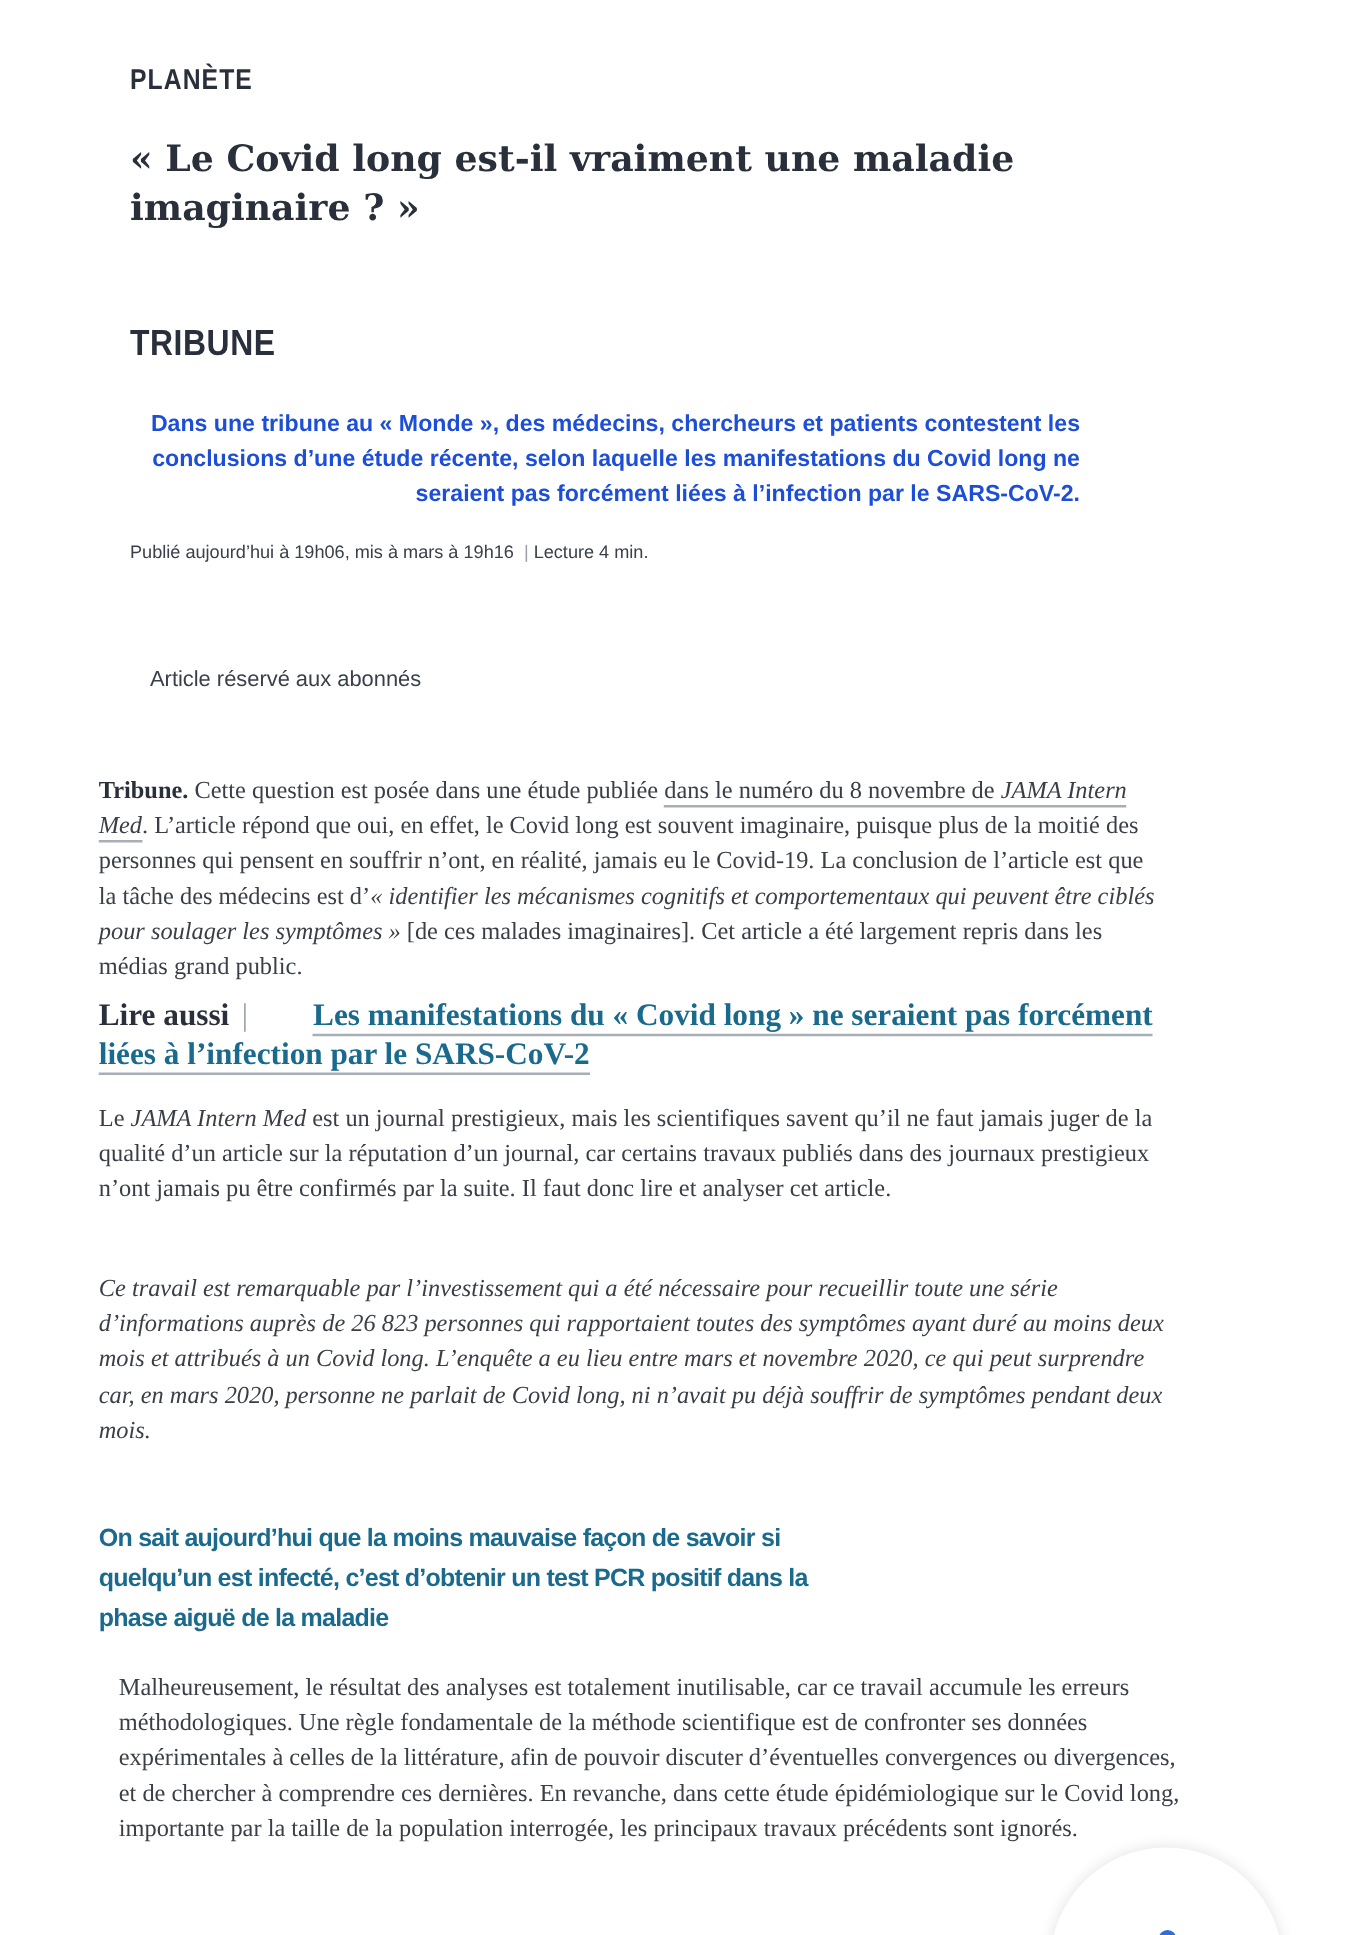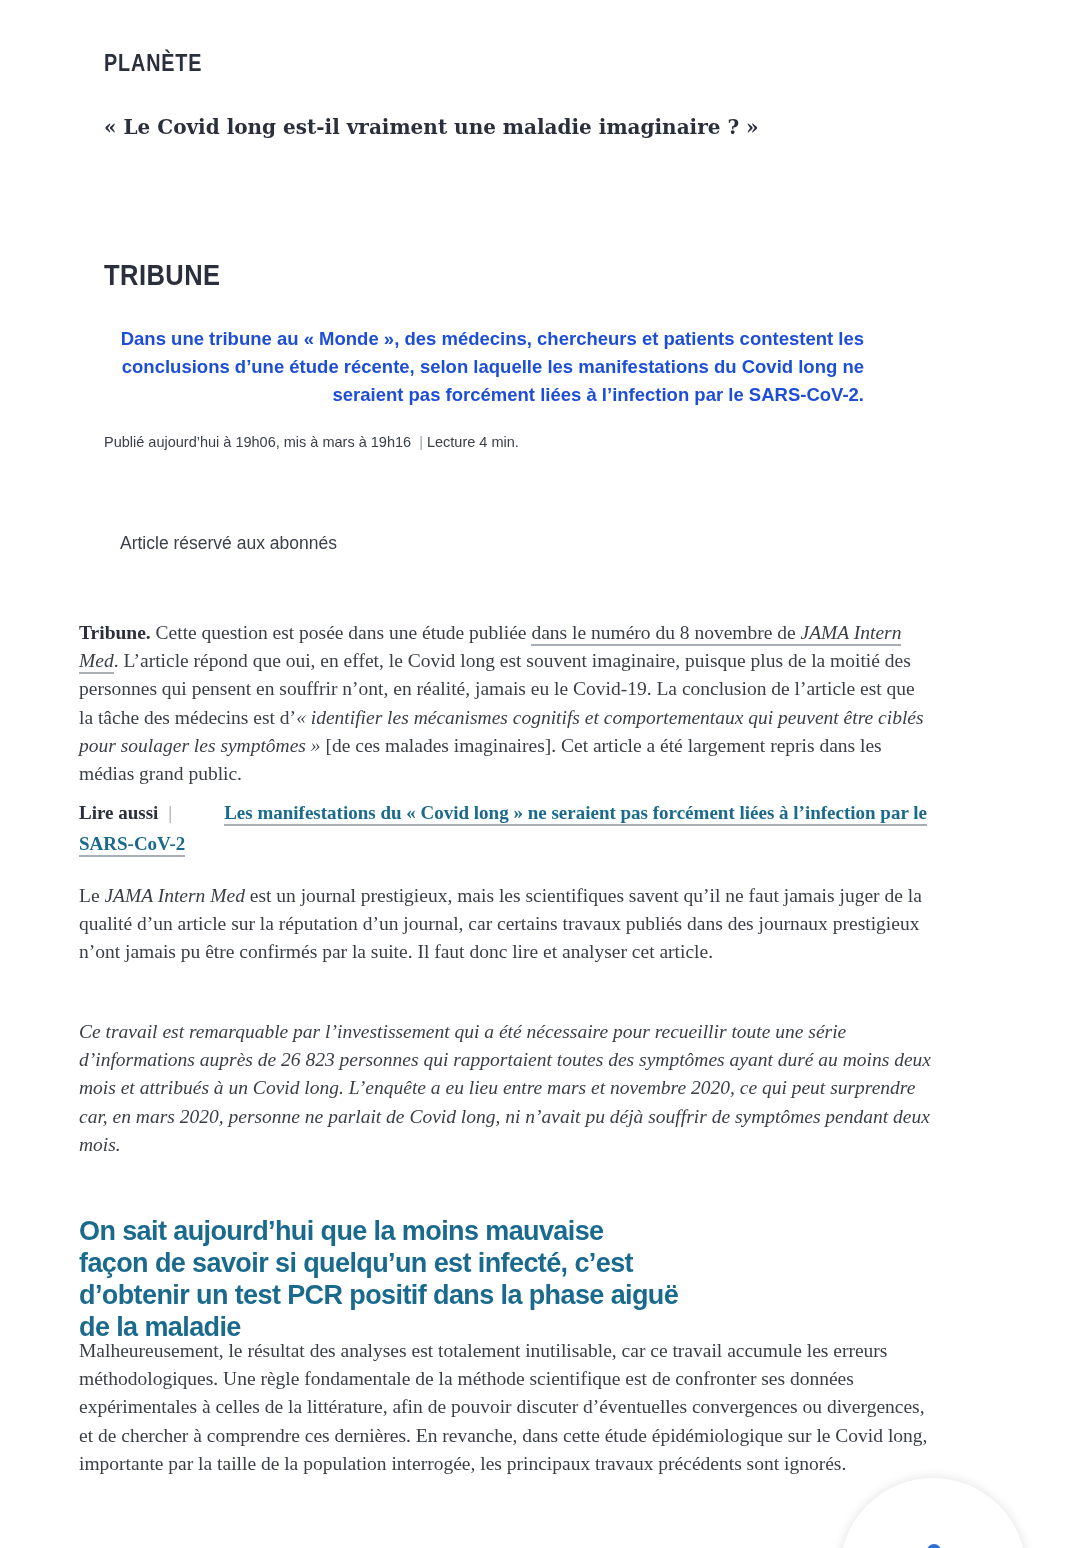--- a/index.html
+++ b/index.html
@@ -7,21 +7,21 @@
     .wrap { position: absolute; left: 0; top: 0; width: 1080px; }
     .section-kicker {
       position: absolute; left: 104px; top: 50px;
       font-family: "Liberation Sans", sans-serif; font-weight: 700;
       font-size: 23px; letter-spacing: 1px; color: #2a303b;
       transform: scaleX(0.86); transform-origin: left center;
     }
     .title {
       position: absolute; left: 104px; top: 108px; width: 720px; margin: 0;
       font-family: "DejaVu Serif", serif; font-weight: 700;
-      font-size: 20px; line-height: 39px; color: #2a303b;
+      font-size: 29px; line-height: 39px; color: #2a303b;
     }
     .tribune-label {
       position: absolute; left: 104px; top: 259px; margin: 0;
       font-family: "Liberation Sans", sans-serif; font-weight: 700;
       font-size: 29px; letter-spacing: 0.5px; color: #2a303b;
       transform: scaleX(0.88); transform-origin: left center;
     }
     .chapo {
       position: absolute; left: 104px; top: 325px; width: 760px; margin: 0;
       font-family: "Liberation Sans", sans-serif; font-weight: 700;
@@ -37,38 +37,38 @@
       font-family: "Liberation Sans", sans-serif; font-size: 17.5px; color: #3a404a;
     }
     .body {
       position: absolute; left: 79px; width: 852px; margin: 0;
       font-family: "Liberation Serif", serif; font-size: 19.5px; line-height: 28.2px;
       color: #3a3f47;
     }
     .p1 { top: 589px; margin-top: 30px; }
     .p2 { top: 882px; }
     .p3 { top: 1018px; font-style: italic; }
-    .p4 { top: 1337px; }
+    .p4 { top: 1337px; margin-left: 16px; }
     .body b { color: #2a303b; }
     .body a, .related a {
       color: inherit; text-decoration: none;
       border-bottom: 2px solid #a8aeb6; padding-bottom: 1px;
     }
     .related {
       position: absolute; left: 79px; top: 797px; width: 860px; margin: 0;
-      font-family: "Liberation Serif", serif; font-size: 19px; line-height: 31px;
+      font-family: "Liberation Serif", serif; font-size: 25px; line-height: 31px;
       font-weight: 700;
     }
     .related .lbl { color: #2a303b; }
     .related .bar { color: #9aa0a8; font-weight: 400; margin: 0 52px 0 10px; }
     .related a { color: #1a6a8e; border-bottom-color: #a8aeb6; }
     .pullquote {
       position: absolute; left: 79px; top: 1215px; width: 600px; margin: 0;
       font-family: "Liberation Sans", sans-serif; font-weight: 700;
-      font-size: 27px; line-height: 32px; color: #1a6a8e;
+      font-size: 20px; line-height: 32px; color: #1a6a8e;
       letter-spacing: -0.6px;
     }
     .fab {
       position: absolute; left: 840px; top: 1478px; width: 186px; height: 186px;
       border-radius: 50%; background: #ffffff;
       box-shadow: 0 0 12px rgba(0,0,0,0.12);
     }
     .fab-dot {
       position: absolute; left: 87px; top: 66px; width: 14px; height: 14px;
       border-radius: 50%; background: #2f6fd6;

